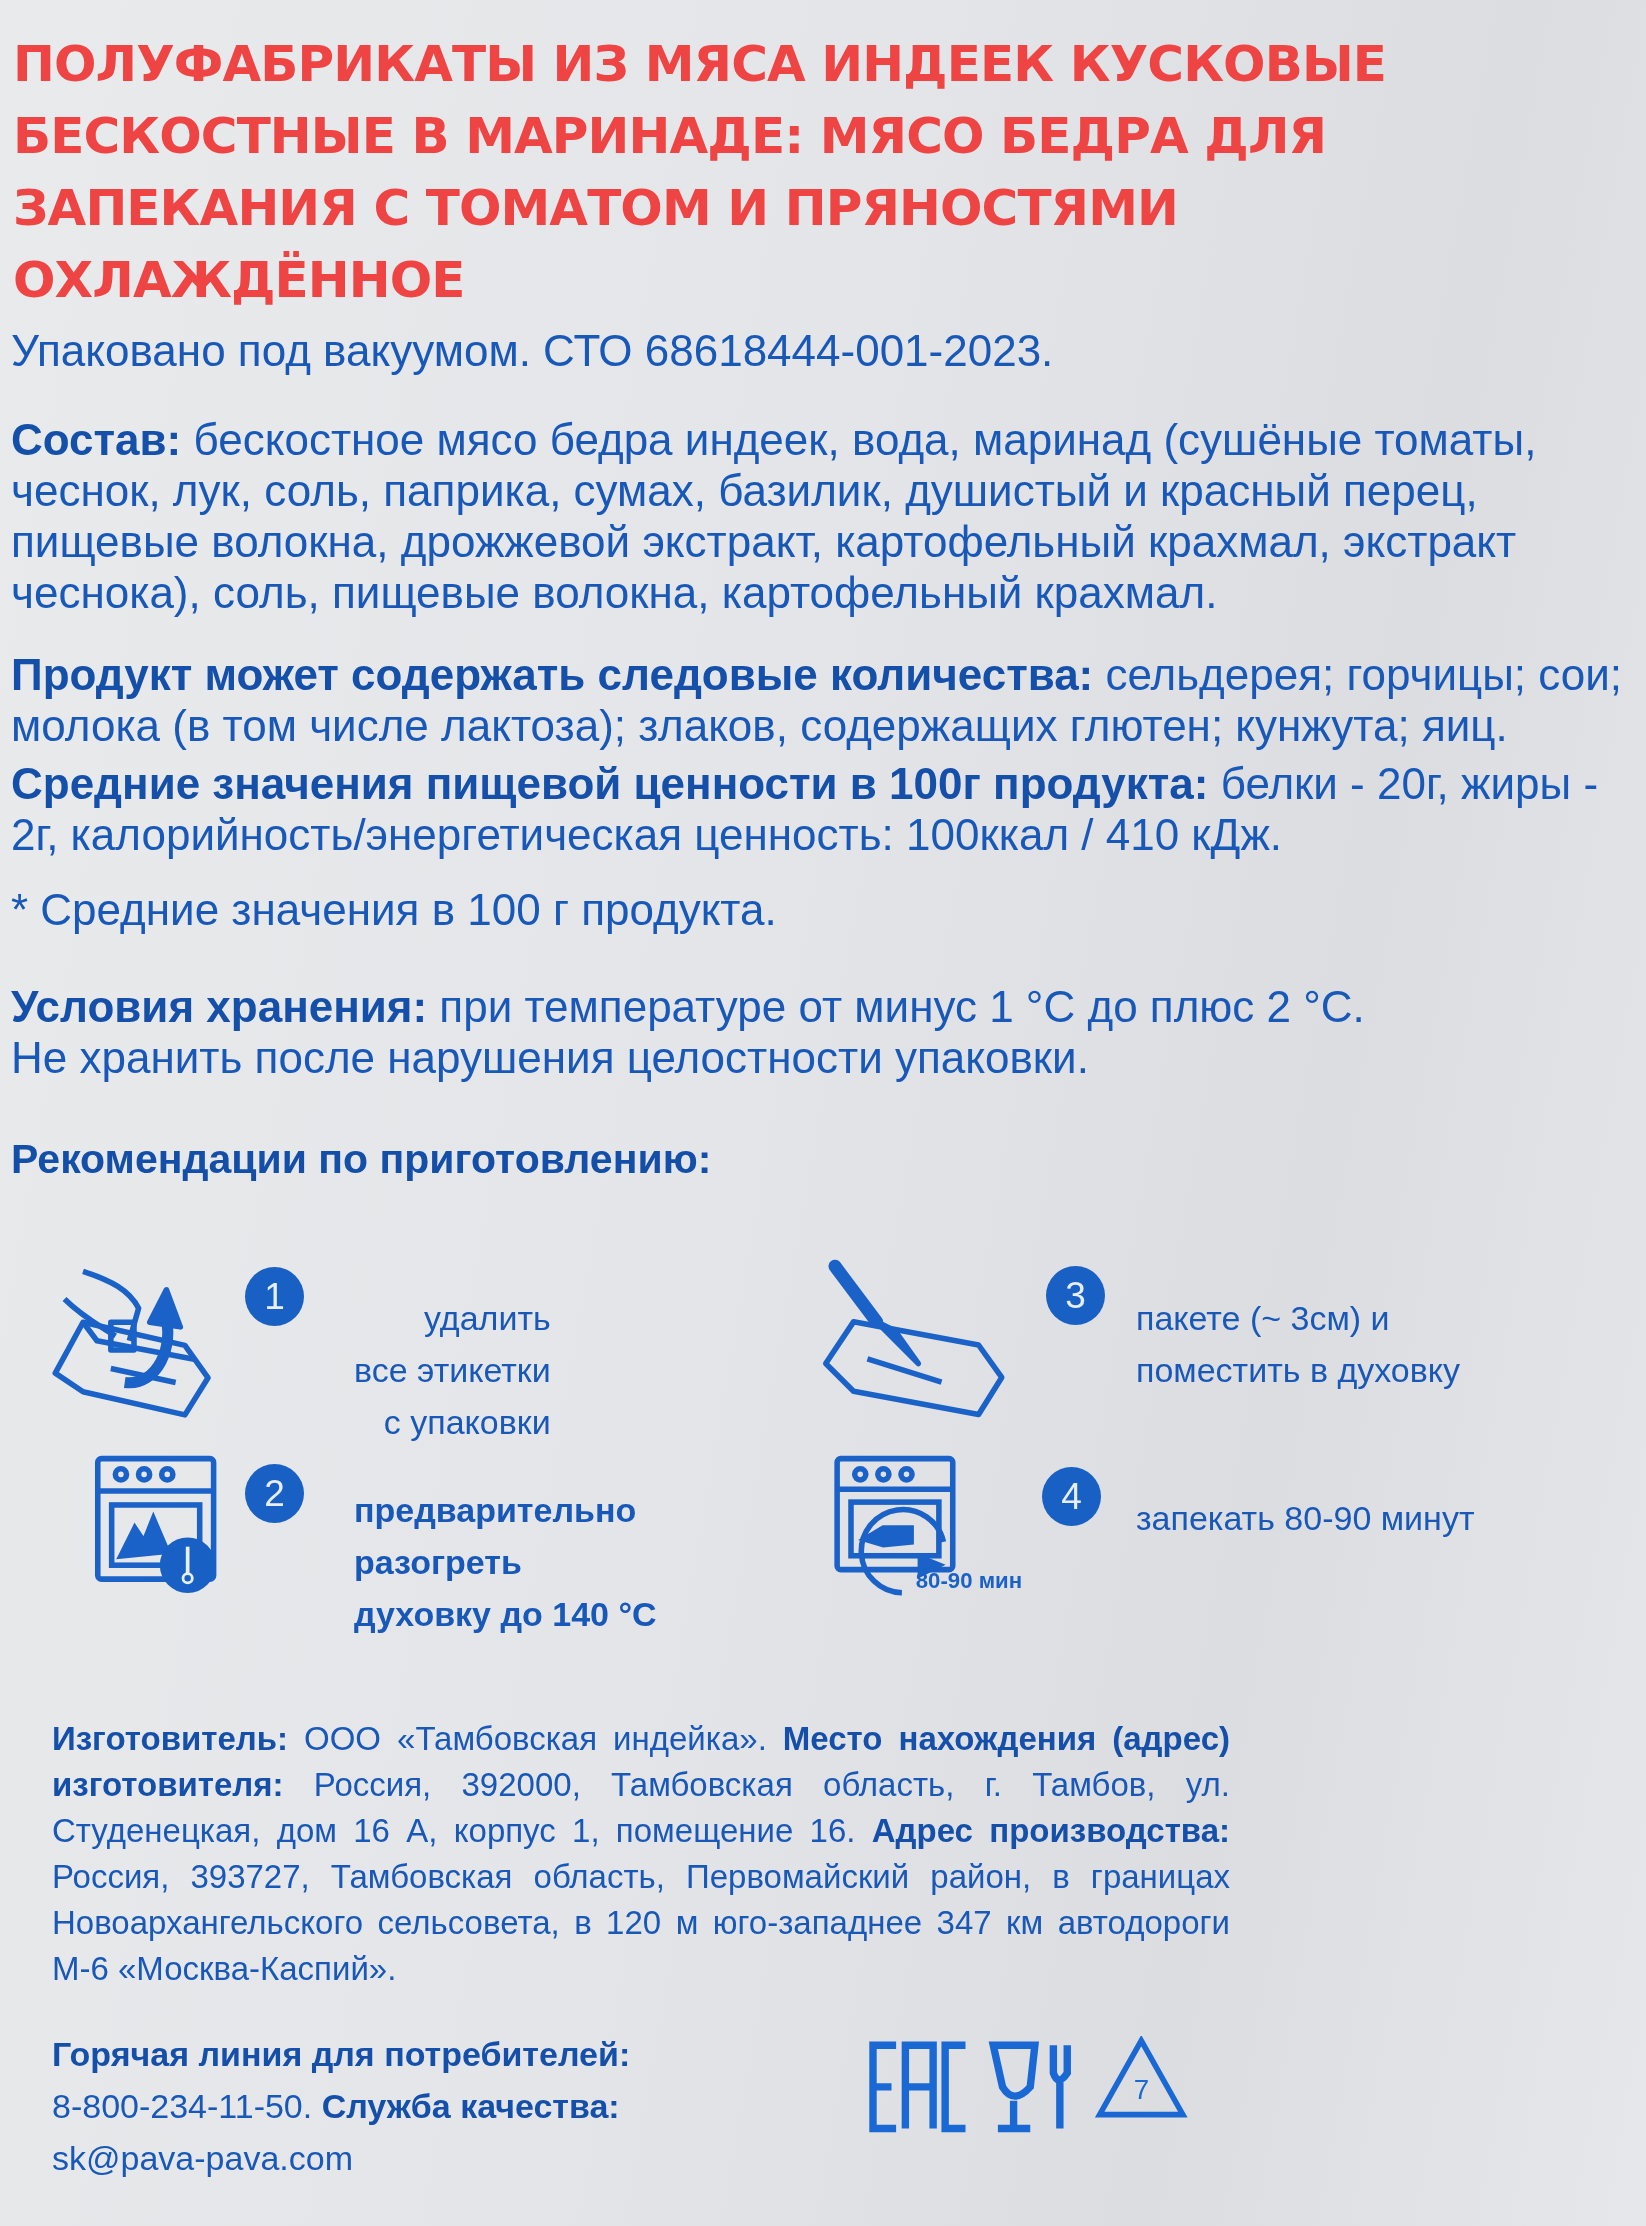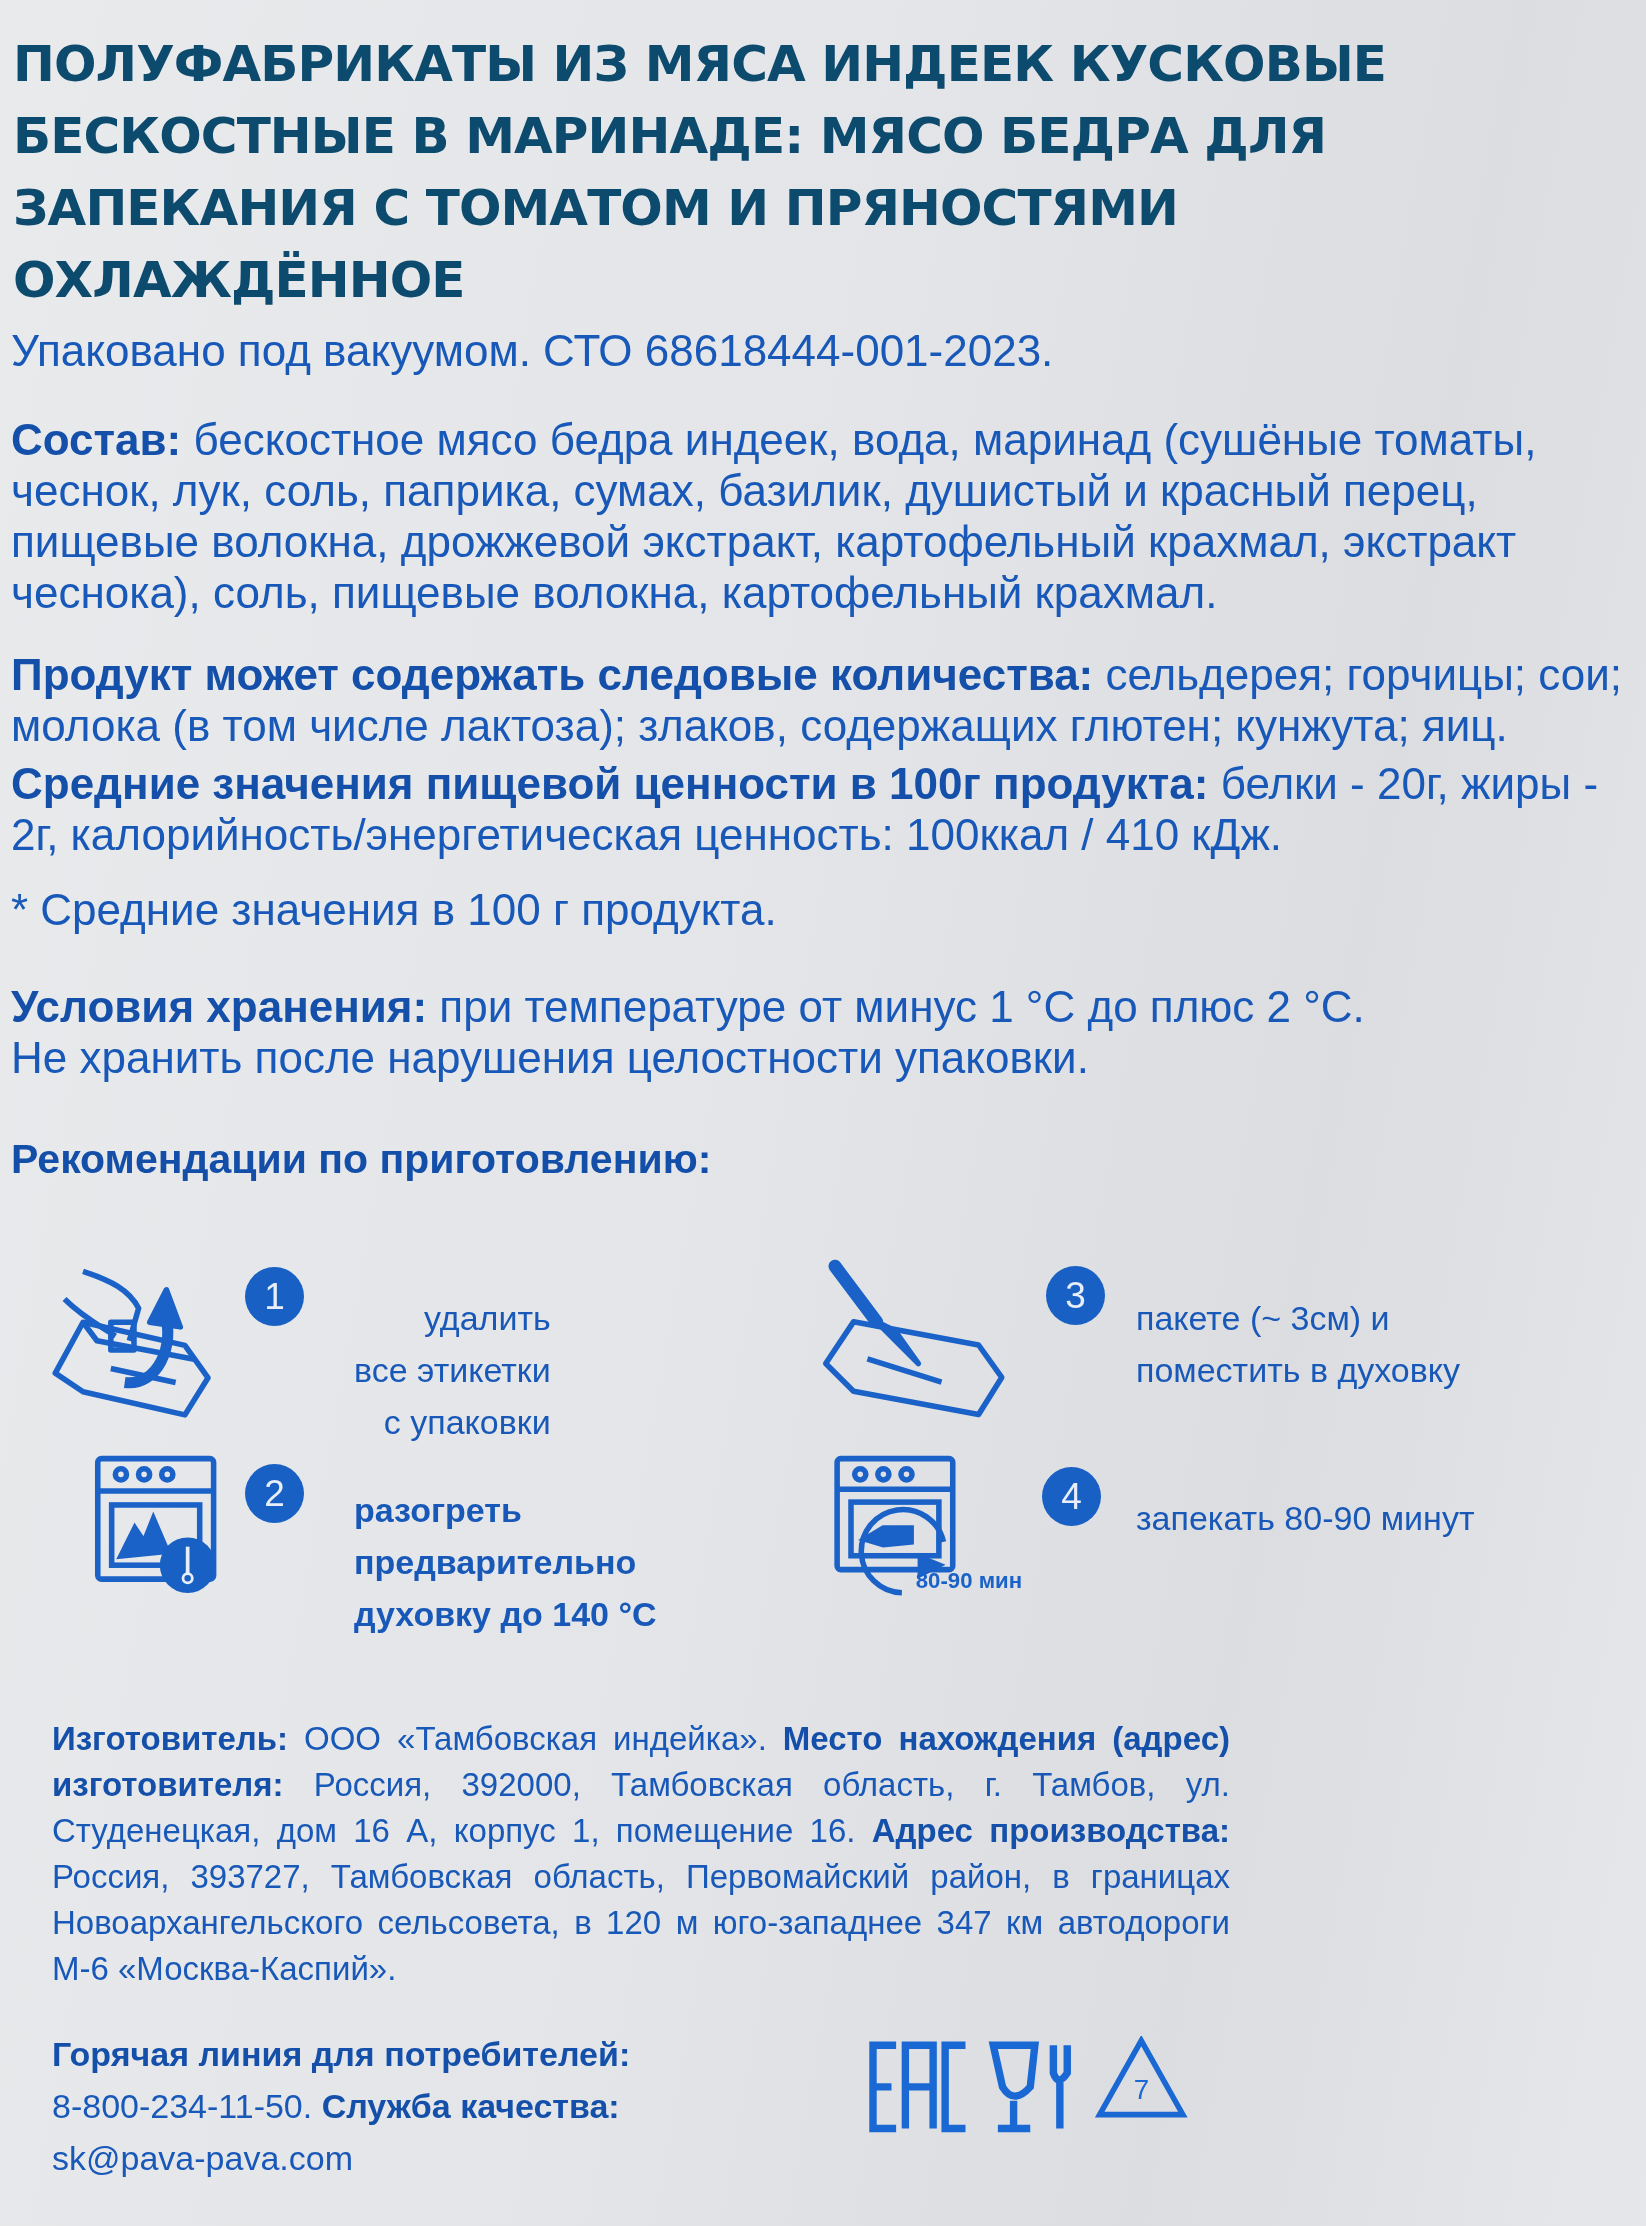--- a/index.html
+++ b/index.html
@@ -7,21 +7,21 @@
     width: 1646px; height: 2226px; overflow: hidden;
     background: linear-gradient(100deg, #e9eaec 0%, #e4e5e8 45%, #dcdde0 75%, #e6e7ea 100%);
     font-family: "Liberation Sans", sans-serif;
     color: #1a63c4;
     position: relative;
   }
   .title {
     position: absolute; left: 13px; top: 28px; width: 1614px;
     font-family: "DejaVu Sans", sans-serif;
     font-weight: bold; font-size: 50px; line-height: 72px;
-    color: #0c4a6e; letter-spacing: -0.9px;
+    color: #ef4444; letter-spacing: -0.9px;
   }
   .txt { position: absolute; left: 11px; font-size: 44px; line-height: 51px; color: #1858b8; }
   .b { font-weight: bold; color: #1450aa; }
   .sect-head {
     position: absolute; left: 11px; top: 1136px;
     font-weight: bold; font-size: 41px; color: #134fa8;
   }
   .badge {
     position: absolute; width: 59px; height: 59px; border-radius: 50%;
     background: #1860c4; color: #e8eefa; font-size: 37px;
@@ -88,22 +88,22 @@
       <circle cx="80" cy="22" r="6"></circle>
     <rect x="20" y="55" width="95" height="65"></rect>
     <path d="M30 110 L45 80 L55 95 L65 70 L80 105 Z" fill="#1a62c8"></path>
     <circle cx="102" cy="120" r="30" fill="#1860c4" stroke="none"></circle>
     <line x1="102" y1="100" x2="102" y2="130" stroke="#e8eefa" stroke-width="4"></line>
     <circle cx="102" cy="134" r="5" stroke="#e8eefa" stroke-width="3"></circle>
   </svg>
 </div>
 <div class="badge" style="left:245px;top:1464px;">2</div>
 <div class="step-text b" style="left:354px;top:1484px;font-weight:bold;">
+  <div>предварительно</div>
   <div>разогреть</div>
-  <div>предварительно</div>
   <div>духовку до 140 °С</div>
 </div>
 
 <div class="icon" style="left:821px;top:1257px;">
   <svg width="204" height="176" viewBox="0 0 220 190" fill="none" stroke="#1a62c8" stroke-width="6" stroke-linejoin="round">
     <path d="M5 115 L35 70 L170 95 L195 130 L170 170 L35 145 Z"></path>
     <path d="M50 110 L130 135"></path>
     <path d="M15 10 L60 70" stroke-width="14" stroke-linecap="round"></path>
     <path d="M60 70 L105 115 L80 80 Z" fill="#1a62c8"></path>
   </svg>

